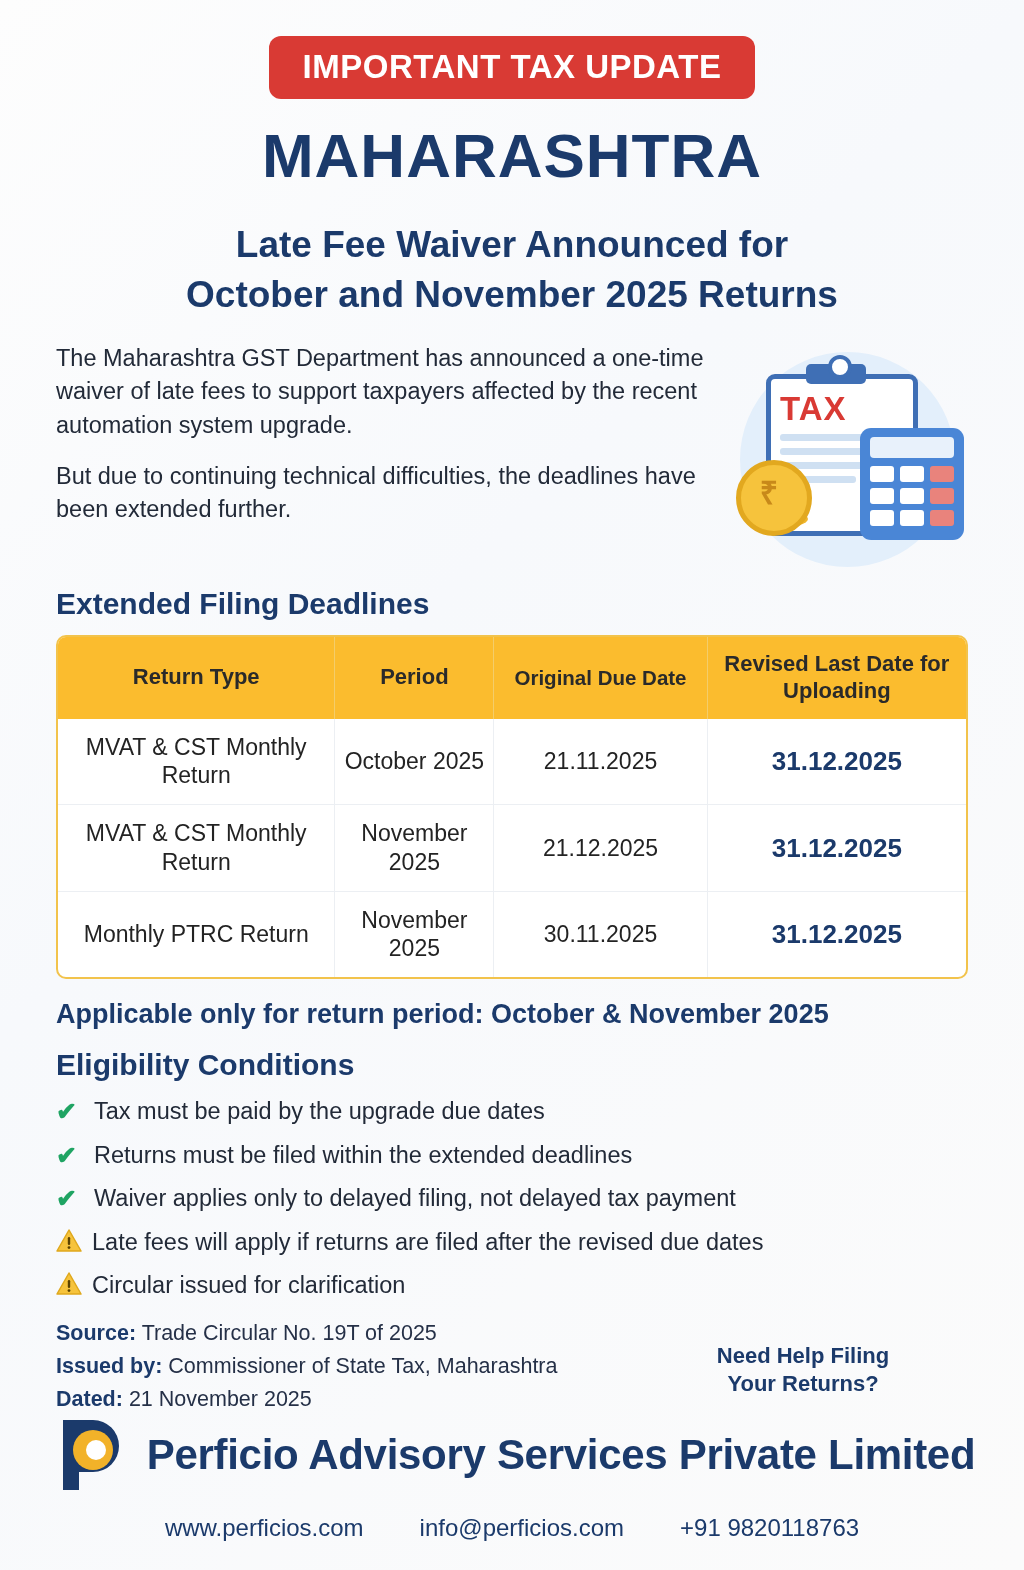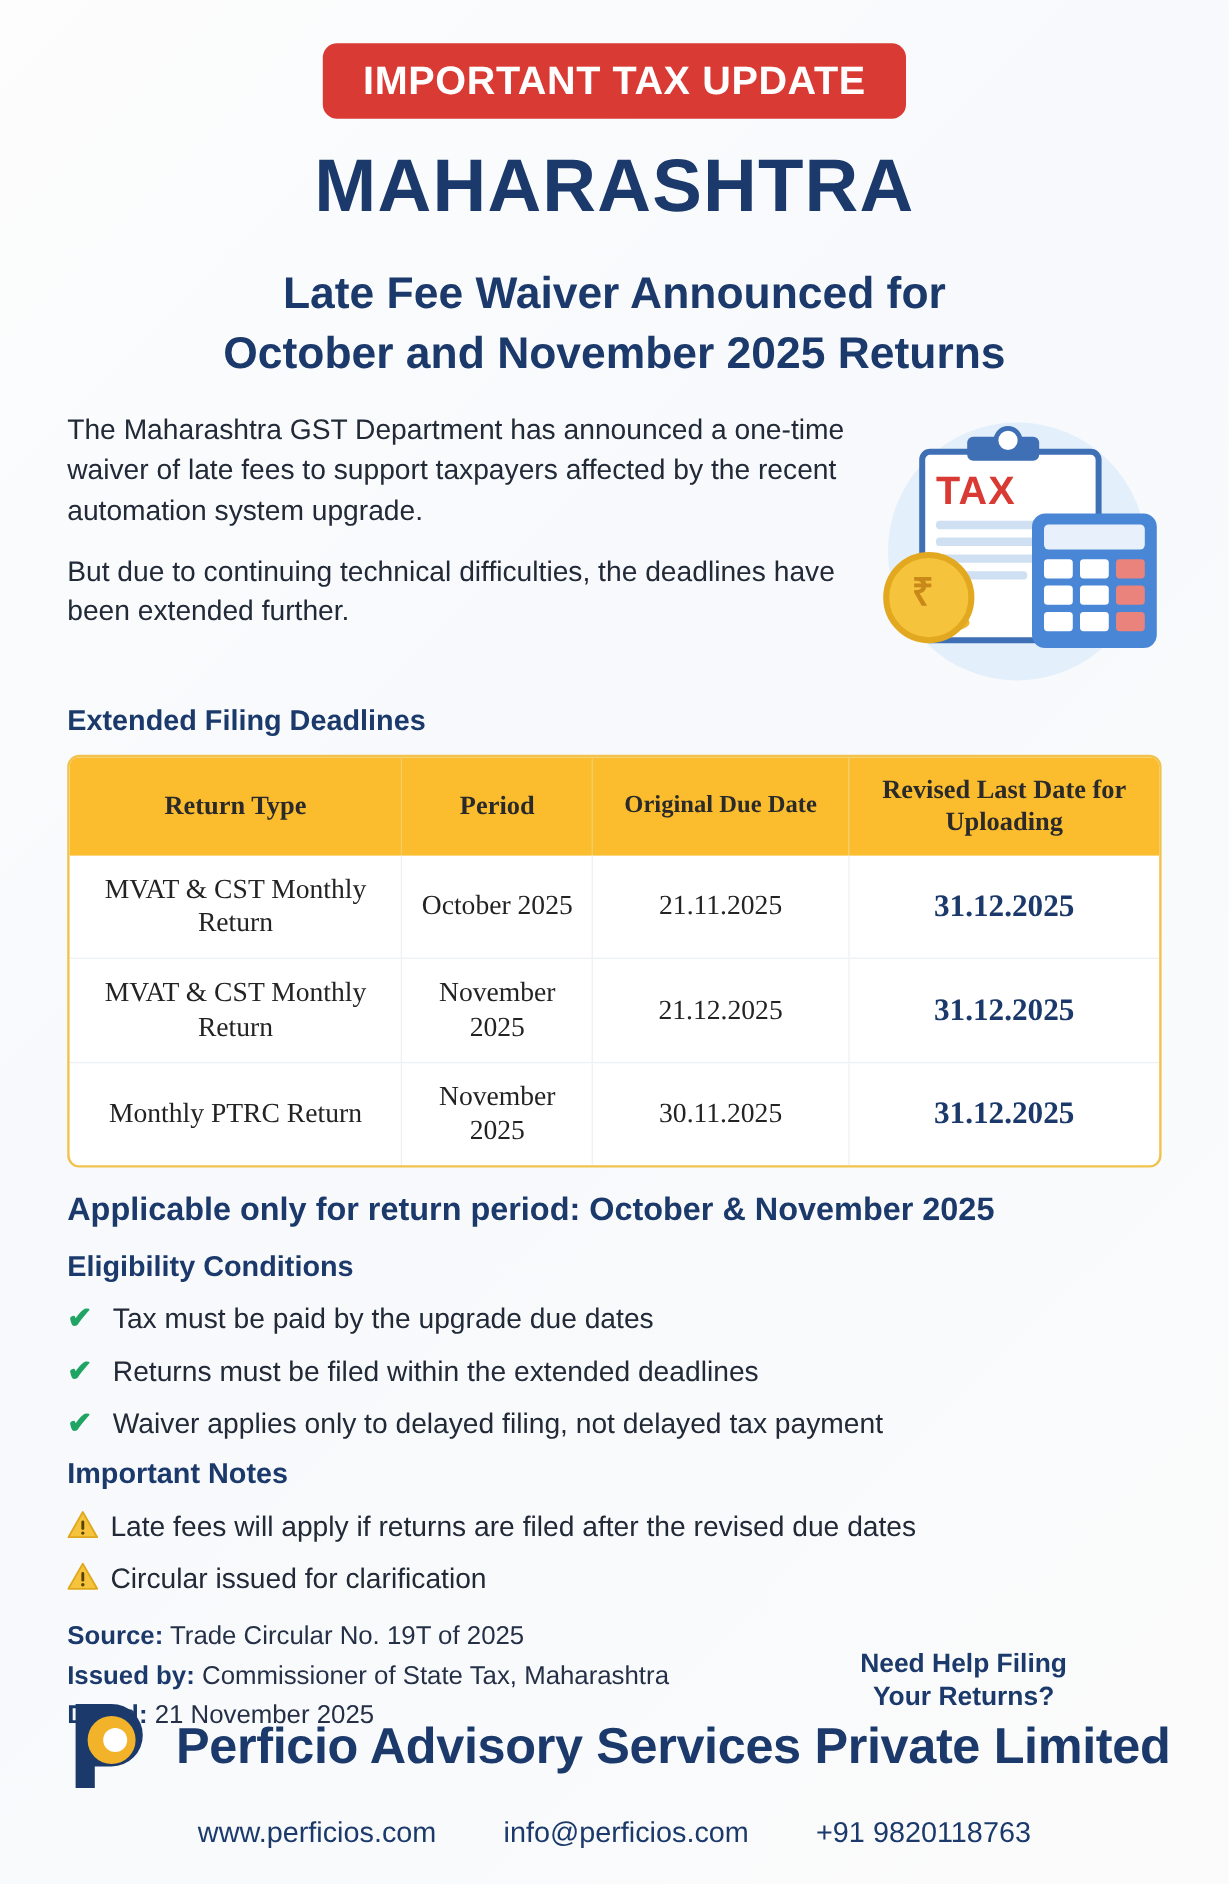--- a/index.html
+++ b/index.html
@@ -199,33 +199,32 @@
     left: 26px;
     top: 168px;
     width: 64px;
     height: 18px;
     border-radius: 50%;
     background: #f0b62c;
   }
 
   
   h2.section {
-    font-size: 24px;
+    font-size: 30px;
     font-weight: bold;
     color: #1b3a6b;
     margin: 10px 0 14px 0;
   }
 
   
   .table-card {
     border: 2px solid #f2c34c;
     border-radius: 10px;
     overflow: hidden;
     background: #ffffff;
-    font-family: Liberation Serif, serif;
   }
   table {
     width: 100%;
     border-collapse: collapse;
     table-layout: fixed;
   }
   thead th {
     background: #fbbc2e;
     color: #2a2a2a;
     font-size: 22px;
@@ -455,21 +454,20 @@
     <li>
       <span class="tick">✔</span>
       <span>Returns must be filed within the extended deadlines</span>
     </li>
     <li>
       <span class="tick">✔</span>
       <span>Waiver applies only to delayed filing, not delayed tax payment</span>
     </li>
   </ul>
 
-  <h2 class="section">Important Notes</h2>
   <ul class="notes">
     <li>
       <span class="warn">
         <svg width="26" height="24" viewBox="0 0 26 24">
           <path d="M13 1 L25 22 L1 22 Z" fill="#f6c33c" stroke="#dfa81c" stroke-width="1.5" stroke-linejoin="round"></path>
           <rect x="11.8" y="8" width="2.4" height="8" rx="1.2" fill="#5a4200"></rect>
           <circle cx="13" cy="18.6" r="1.4" fill="#5a4200"></circle>
         </svg>
       </span>
       <span>Late fees will apply if returns are filed after the revised due dates</span>

